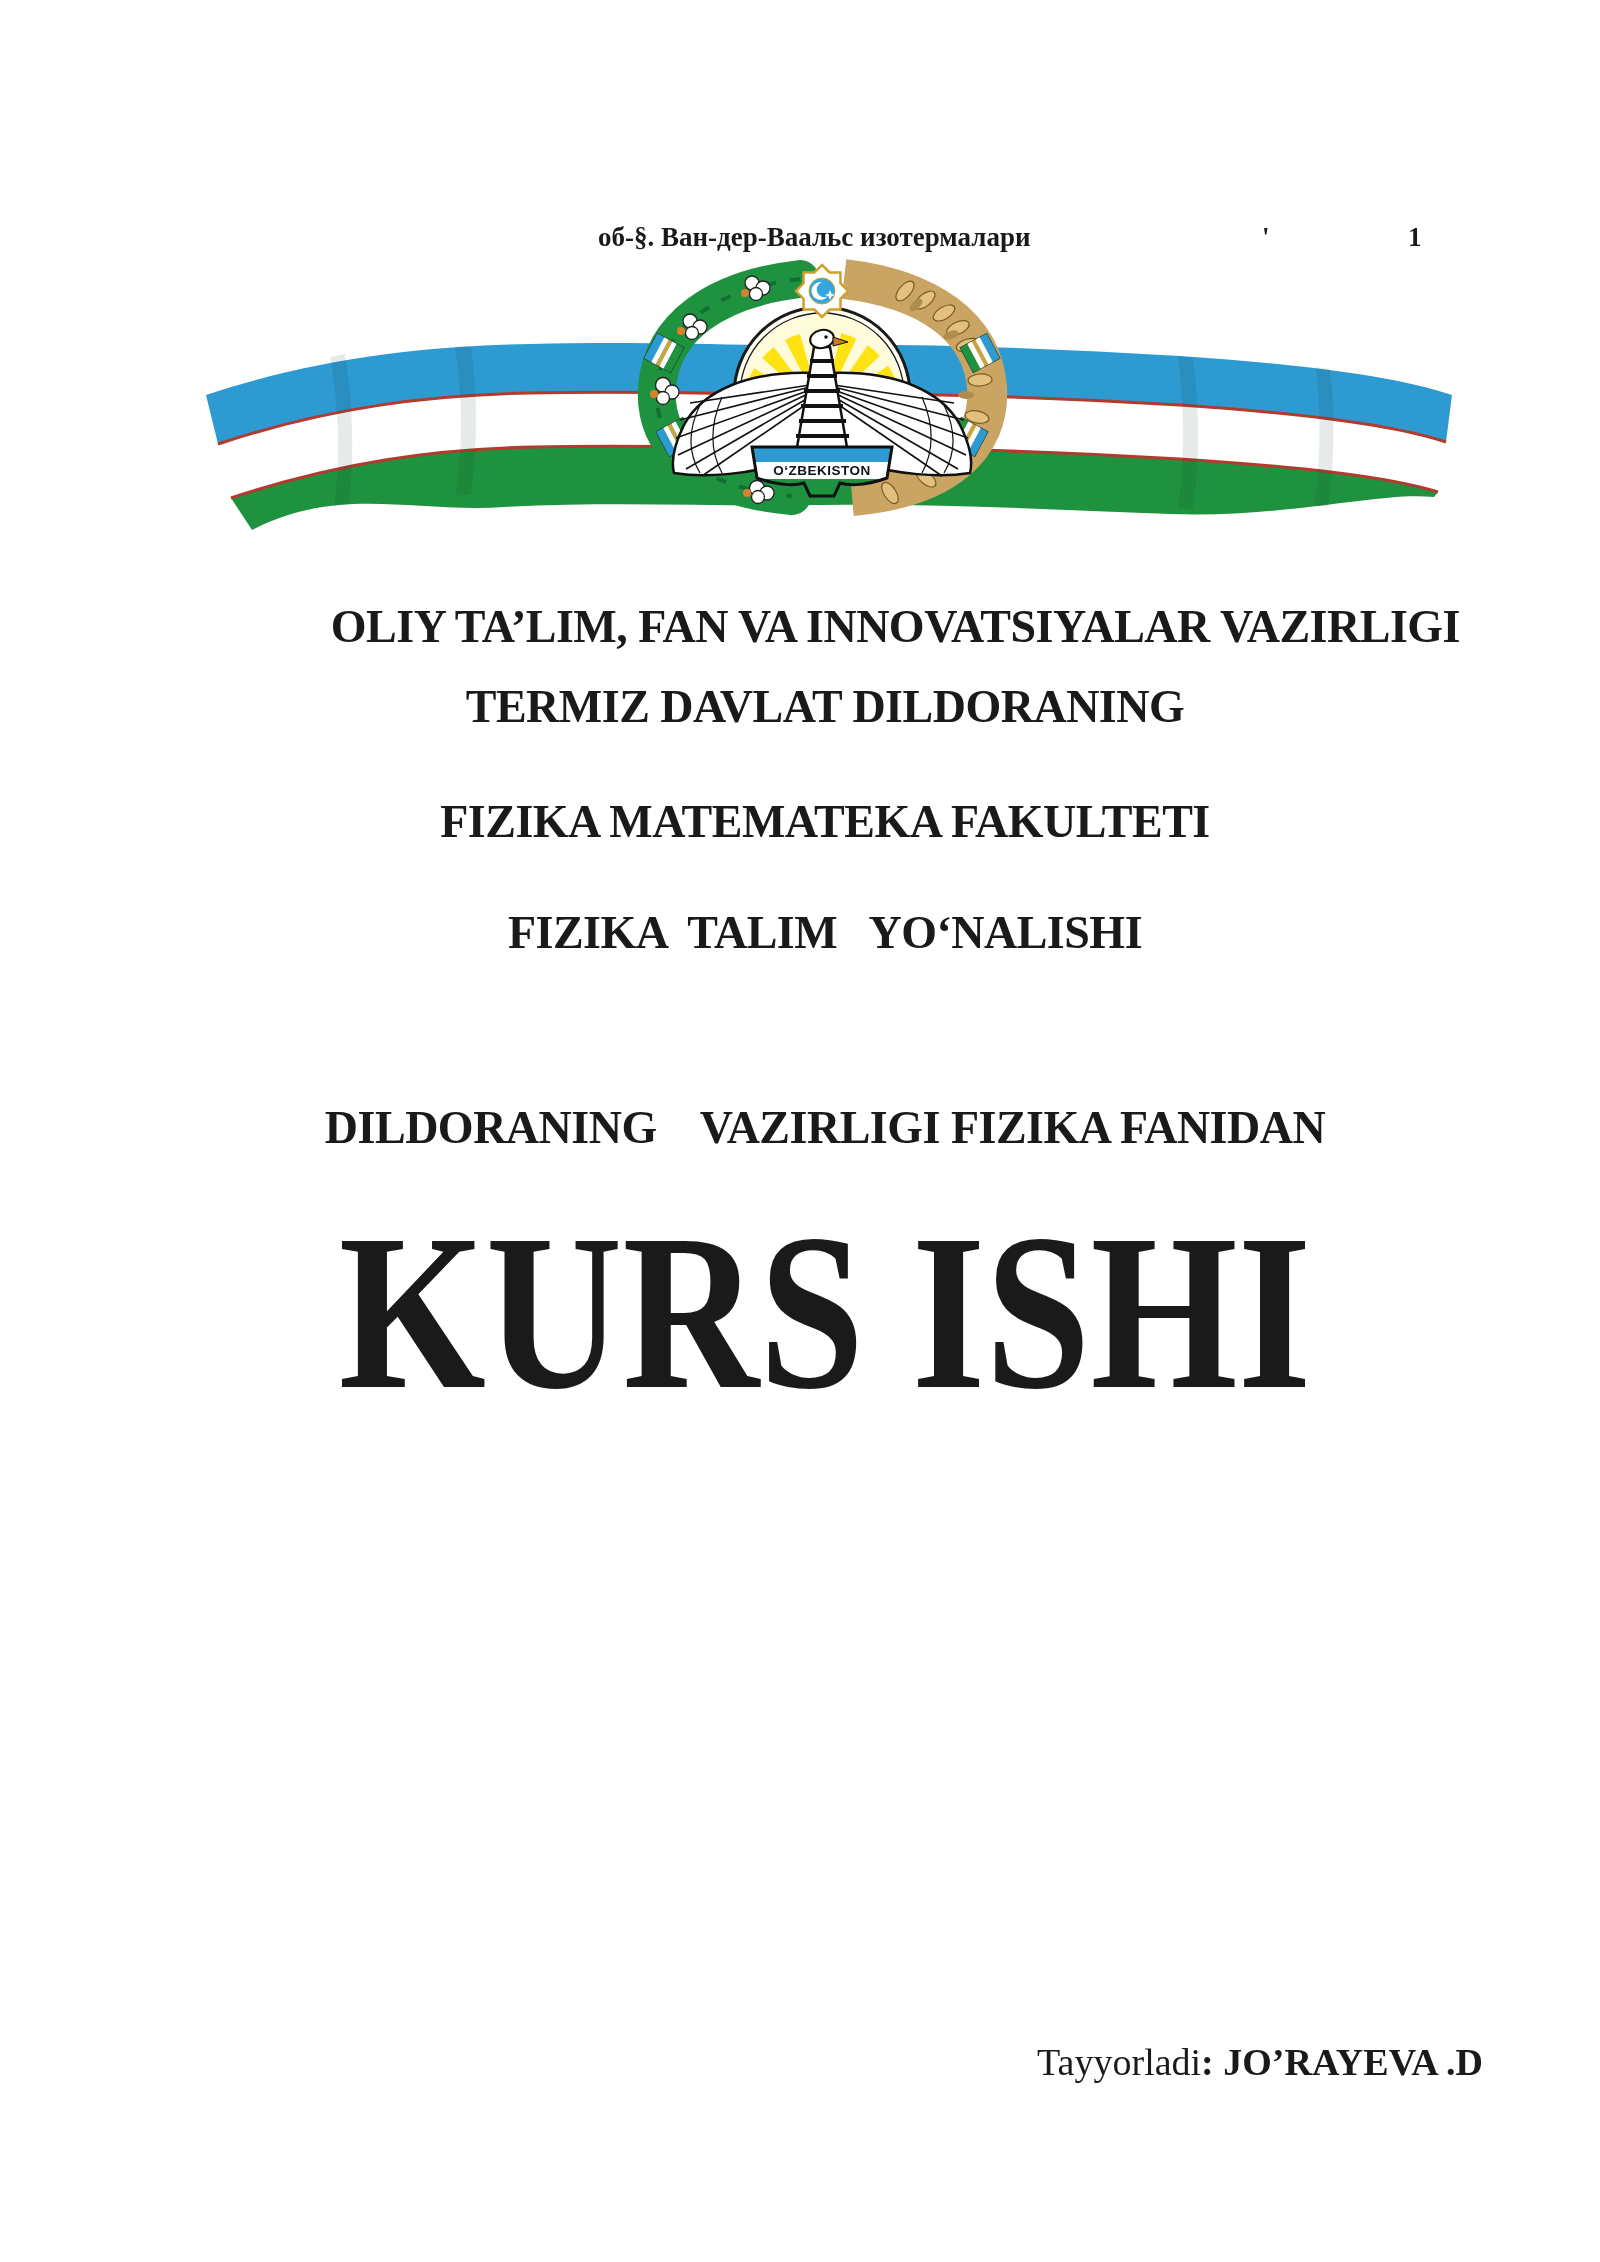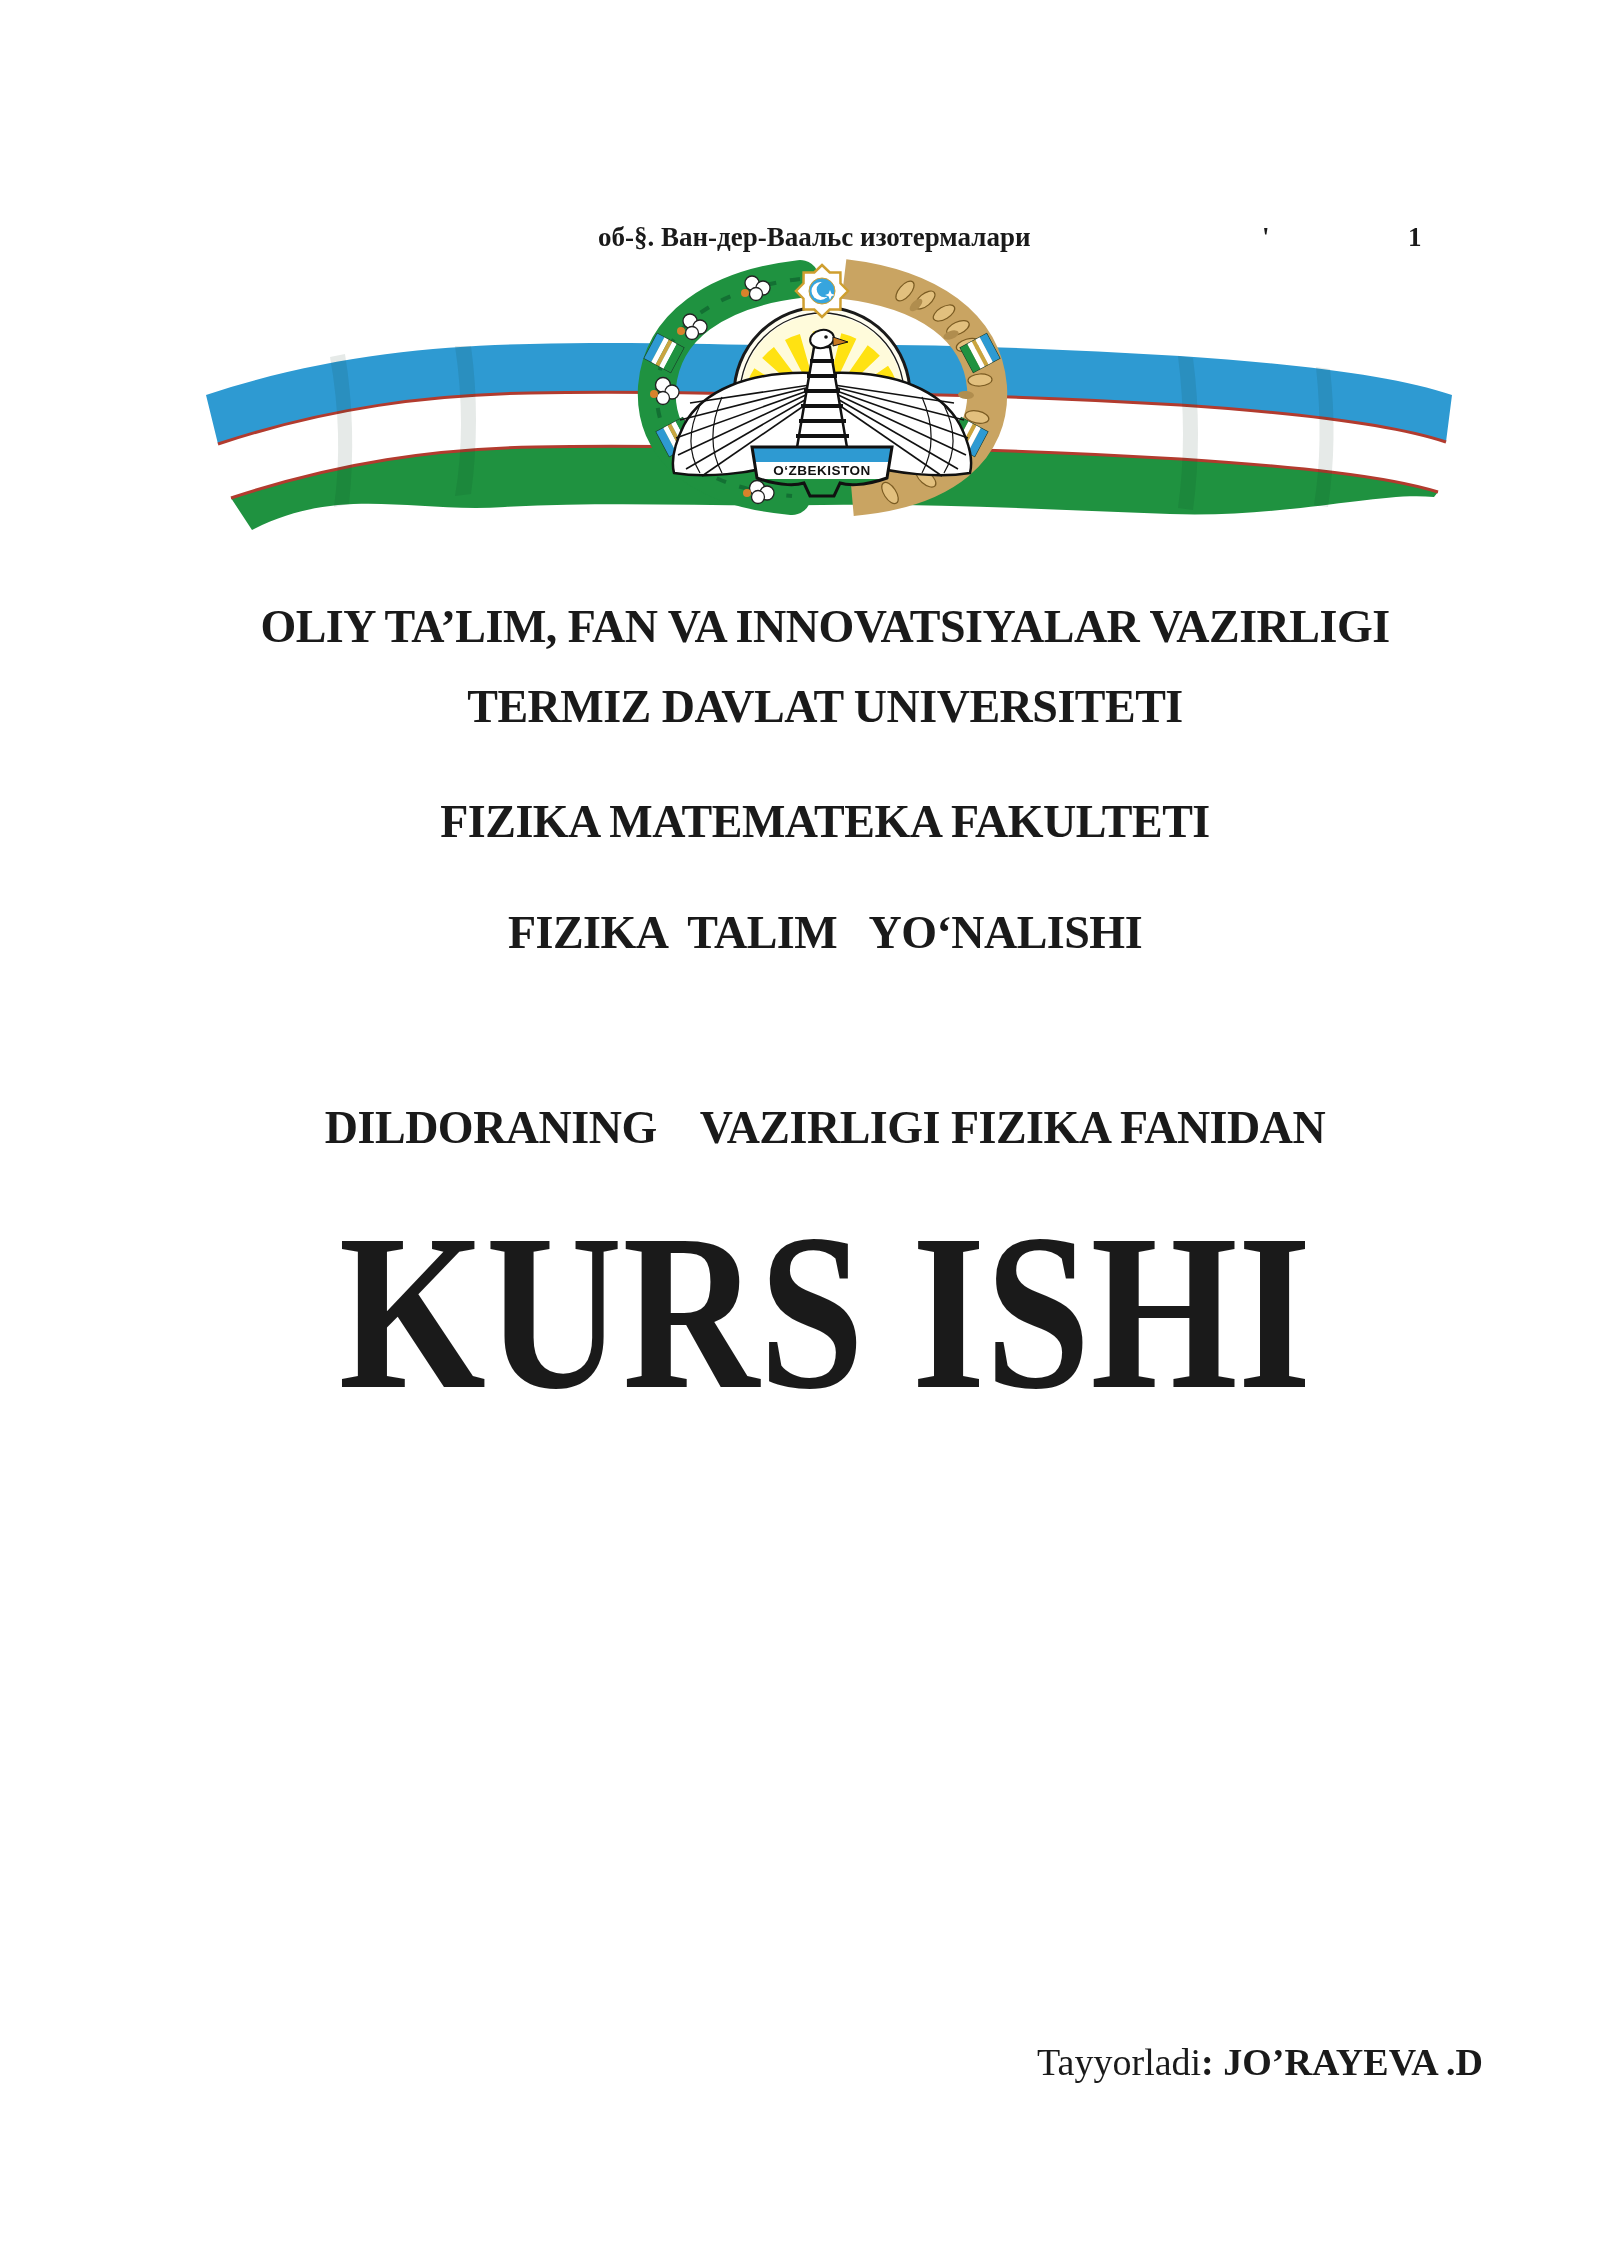--- a/index.html
+++ b/index.html
@@ -9,21 +9,21 @@
   }
   .hdr{position:absolute;top:222px;font-size:27px;font-weight:bold;line-height:30px;white-space:pre;}
   .hdr-title{left:598px;}
   .hdr-mark{left:1262px;}
   .hdr-num{left:1408px;}
   .banner-svg{position:absolute;top:245px;left:0;width:1600px;height:290px;}
   .tline{
     position:absolute;left:190px;width:1270px;text-align:center;
     font-weight:bold;font-size:46px;line-height:52px;white-space:pre-wrap;letter-spacing:-0.5px;
   }
-  .l1{top:521px;} .l2{top:601px;} .l3{top:681px;}
+  .l1{top:521px;} .l2{top:601px;text-align:right;} .l3{top:681px;}
   .l4{top:796px;} .l5{top:907px;}
   .l6{top:1016px;} .l7{top:1102px;}
   .kurs{
     position:absolute;left:190px;width:1270px;top:1212px;text-align:center;
     font-weight:bold;font-size:215px;line-height:200px;white-space:pre;
     transform:scale(0.88,1.04);transform-origin:50% 50%;
   }
   .mavzu{
     position:absolute;left:192px;top:1542px;font-weight:bold;font-size:44px;line-height:50px;
     white-space:pre-wrap;letter-spacing:-0.5px;
@@ -211,21 +211,21 @@
         <polygon points="822,20 829.7,27.5 840.4,27.6 840.5,38.3 848,46 840.5,53.7 840.4,64.4 829.7,64.5 822,72 814.3,64.5 803.6,64.4 803.5,53.7 796,46 803.5,38.3 803.6,27.6 814.3,27.5" fill="#fff" stroke="#CF9F2F" stroke-width="2.5"></polygon>
         <circle cx="822" cy="46" r="13" fill="#37A5DE" stroke="#CF9F2F" stroke-width="1"></circle>
         <circle cx="820.5" cy="46" r="9" fill="#fff"></circle>
         <circle cx="824.5" cy="44.5" r="7.8" fill="#37A5DE"></circle>
         <path d="M830,45 L831.5,48.8 L835,50 L831.5,51.2 L830,55 L828.5,51.2 L825,50 L828.5,48.8 Z" fill="#fff"></path>
       </g>
     </g>
   </svg>
 
   <div class="tline l2">OLIY TA’LIM, FAN VA INNOVATSIYALAR VAZIRLIGI</div>
-  <div class="tline l3">TERMIZ DAVLAT UNIVERSITETI</div>
+  <div class="tline l3">TERMIZ DAVLAT DILDORANING</div>
   <div class="tline l5">FIZIKA  TALIM   YO‘NALISHI</div>
   <div class="tline l4">FIZIKA MATEMATEKA FAKULTETI</div>
   <div class="tline l7">DILDORANING    VAZIRLIGI FIZIKA FANIDAN</div>
 
   <div class="kurs">KURS ISHI</div>
 
 
   <div class="footer">
     <span class="flabel">Tayyorladi</span><span class="fvalue">: JO’RAYEVA .D</span>
   </div>

